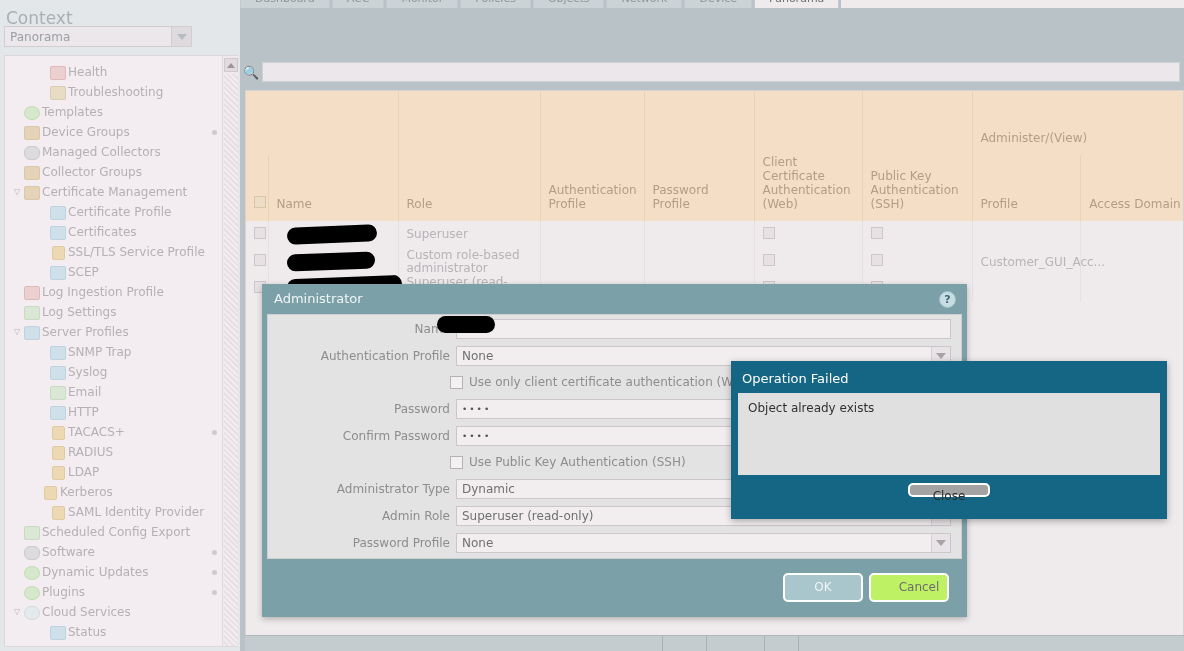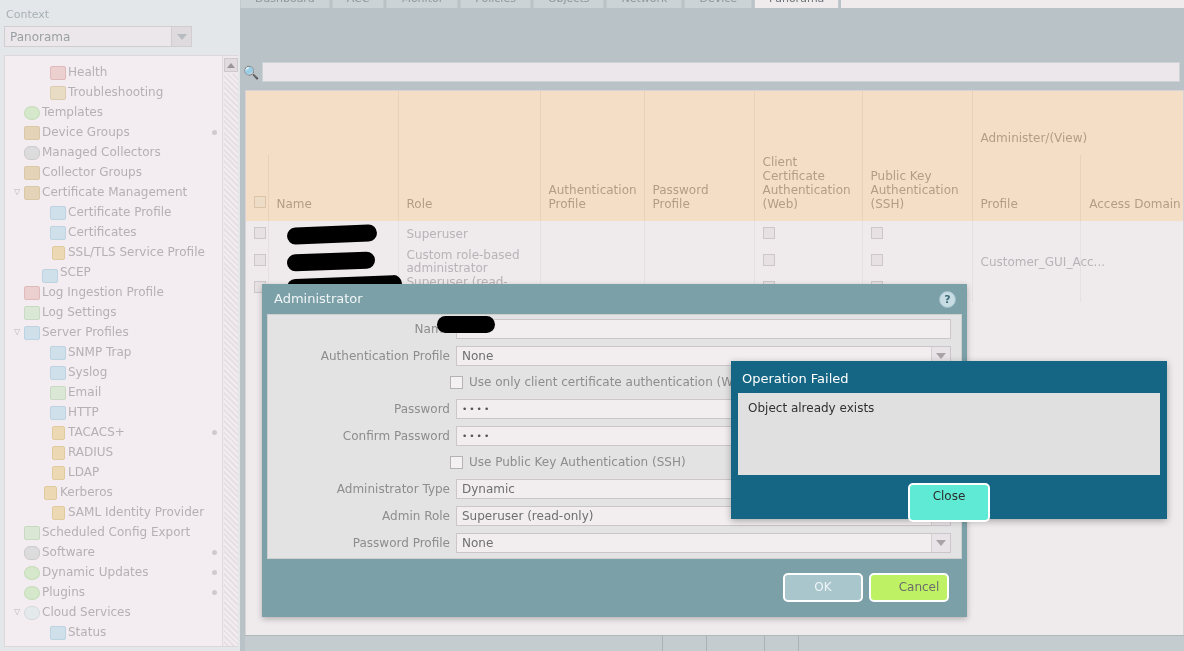--- a/index.html
+++ b/index.html
@@ -53,21 +53,21 @@
   
   #leftcol {
     position: absolute;
     left: 0; top: 0;
     width: 240px; height: 651px;
     background: #e3e7e9;
   }
   #context-label {
     position: absolute;
     left: 6px; top: 8px;
-    font-size: 11px;
+    font-size: 17px;
     color: #a8b0b4;
   }
   #context-select {
     position: absolute;
     left: 4px; top: 26px;
     width: 188px; height: 21px;
     background: #ece7ea;
     border: 1px solid #d2cdd0;
     box-sizing: border-box;
     display: flex;
@@ -448,24 +448,24 @@
     width: 422px; height: 82px;
     background: #e0e0e0;
     box-sizing: border-box;
     padding: 8px 10px;
     font-size: 12px;
     color: #303030;
   }
   #err-close {
     position: absolute;
     left: 177px; top: 122px;
-    width: 82px; height: 39px;
+    width: 82px; height: 14px;
     border-radius: 5px;
     border: 2px solid #ffffff;
-    background: #5eead4;
+    background: #a3a3a3;
     box-sizing: border-box;
     font-family: "DejaVu Sans", sans-serif;
     font-size: 12px;
     color: #2d2d2d;
     text-align: center;
     line-height: 22px;
     cursor: pointer;
   }
 
   
@@ -573,21 +573,21 @@
           </span>
           <span class="tlabel">Certificates</span>
         </div>
         <div class="tnode" style="padding-left: 32px;">
           <span class="twist"></span>
           <span class="ticon">
             <span class="ic ic-lock"></span>
           </span>
           <span class="tlabel">SSL/TLS Service Profile</span>
         </div>
-        <div class="tnode" style="padding-left: 24px; align-items: flex-end;">
+        <div class="tnode" style="padding-left: 32px;">
           <span class="twist"></span>
           <span class="ticon">
             <span class="ic ic-blue"></span>
           </span>
           <span class="tlabel">SCEP</span>
         </div>
         <div class="tnode" style="padding-left: 6px;">
           <span class="twist"></span>
           <span class="ticon">
             <span class="ic ic-red"></span>

